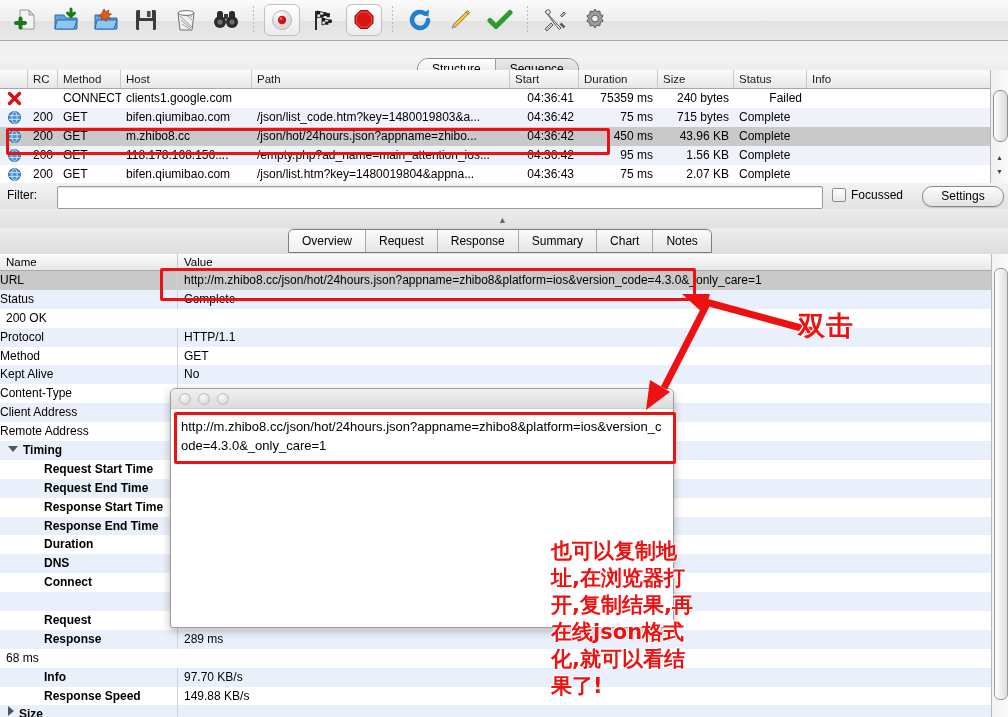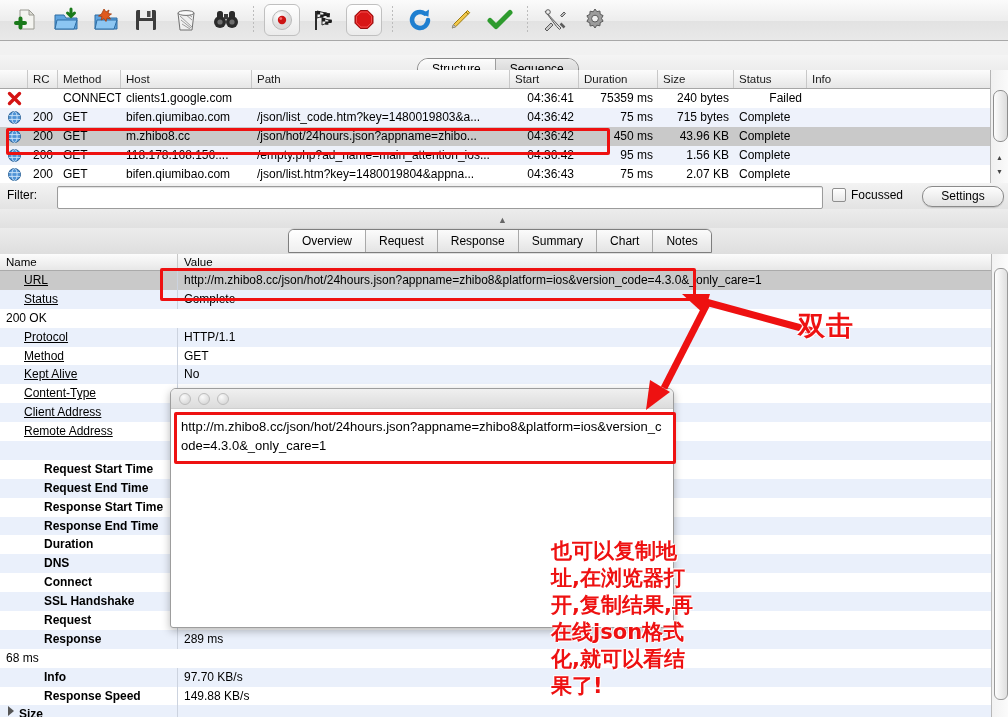--- a/index.html
+++ b/index.html
@@ -102,21 +102,21 @@
       border-bottom:1px solid #aaa;font-size:11.5px;}
   .dh{line-height:16px;padding-left:6px;border-right:1px solid #c8c8c8;
       box-sizing:border-box;}
   .drow{display:flex;height:18.9px;font-size:12px;box-sizing:border-box;}
   .drow.alt{background:#eaf0fb;}
   .drow.sel{background:#c9c9c9;}
   .dname{width:178px;box-sizing:border-box;line-height:19px;
       border-right:1px solid #ccd3df;overflow:hidden;white-space:nowrap;}
   .dval{flex:1;line-height:19px;padding-left:6px;overflow:hidden;white-space:nowrap;}
   .ind0{padding-left:8px;font-weight:bold;}
-  .ind1{padding-left:24px;text-decoration:underline;}
+  .ind1{}
   .ind2{padding-left:44px;font-weight:bold;}
   .twist{display:inline-block;width:0;height:0;margin-right:5px;
       border-left:5px solid transparent;border-right:5px solid transparent;
       border-top:6px solid #555;vertical-align:2px;}
   .twist.closed{border-top:5px solid transparent;border-bottom:5px solid transparent;
       border-left:6px solid #555;border-right:0;}
   .dscroll{position:absolute;right:0;top:0;width:16px;height:463px;
       background:linear-gradient(to right,#f2f2f2,#fbfbfb);
       border-left:1px solid #b8b8b8;}
   .dthumb{position:absolute;left:2px;top:14px;width:12px;height:430px;border-radius:6px;
@@ -445,20 +445,21 @@
         </div>
         <div class="drow alt">
           <div class="dname ind1">Client Address</div>
           <div class="dval"></div>
         </div>
         <div class="drow">
           <div class="dname ind1">Remote Address</div>
           <div class="dval"></div>
         </div>
         <div class="drow alt">
+          <div class="dname ind0"><span class="twist"></span><span>Timing</span></div>
           <div class="dval"></div>
         </div>
         <div class="drow">
           <div class="dname ind2">Request Start Time</div>
           <div class="dval"></div>
         </div>
         <div class="drow alt">
           <div class="dname ind2">Request End Time</div>
           <div class="dval"></div>
         </div>
@@ -476,21 +477,20 @@
         </div>
         <div class="drow alt">
           <div class="dname ind2">DNS</div>
           <div class="dval"></div>
         </div>
         <div class="drow">
           <div class="dname ind2">Connect</div>
           <div class="dval"></div>
         </div>
         <div class="drow alt">
-          <div class="dname ind2">SSL Handshake</div>
           <div class="dval"></div>
         </div>
         <div class="drow">
           <div class="dname ind2">Request</div>
           <div class="dval">0 ms</div>
         </div>
         <div class="drow alt">
           <div class="dname ind2">Response</div>
           <div class="dval">289 ms</div>
         </div>

